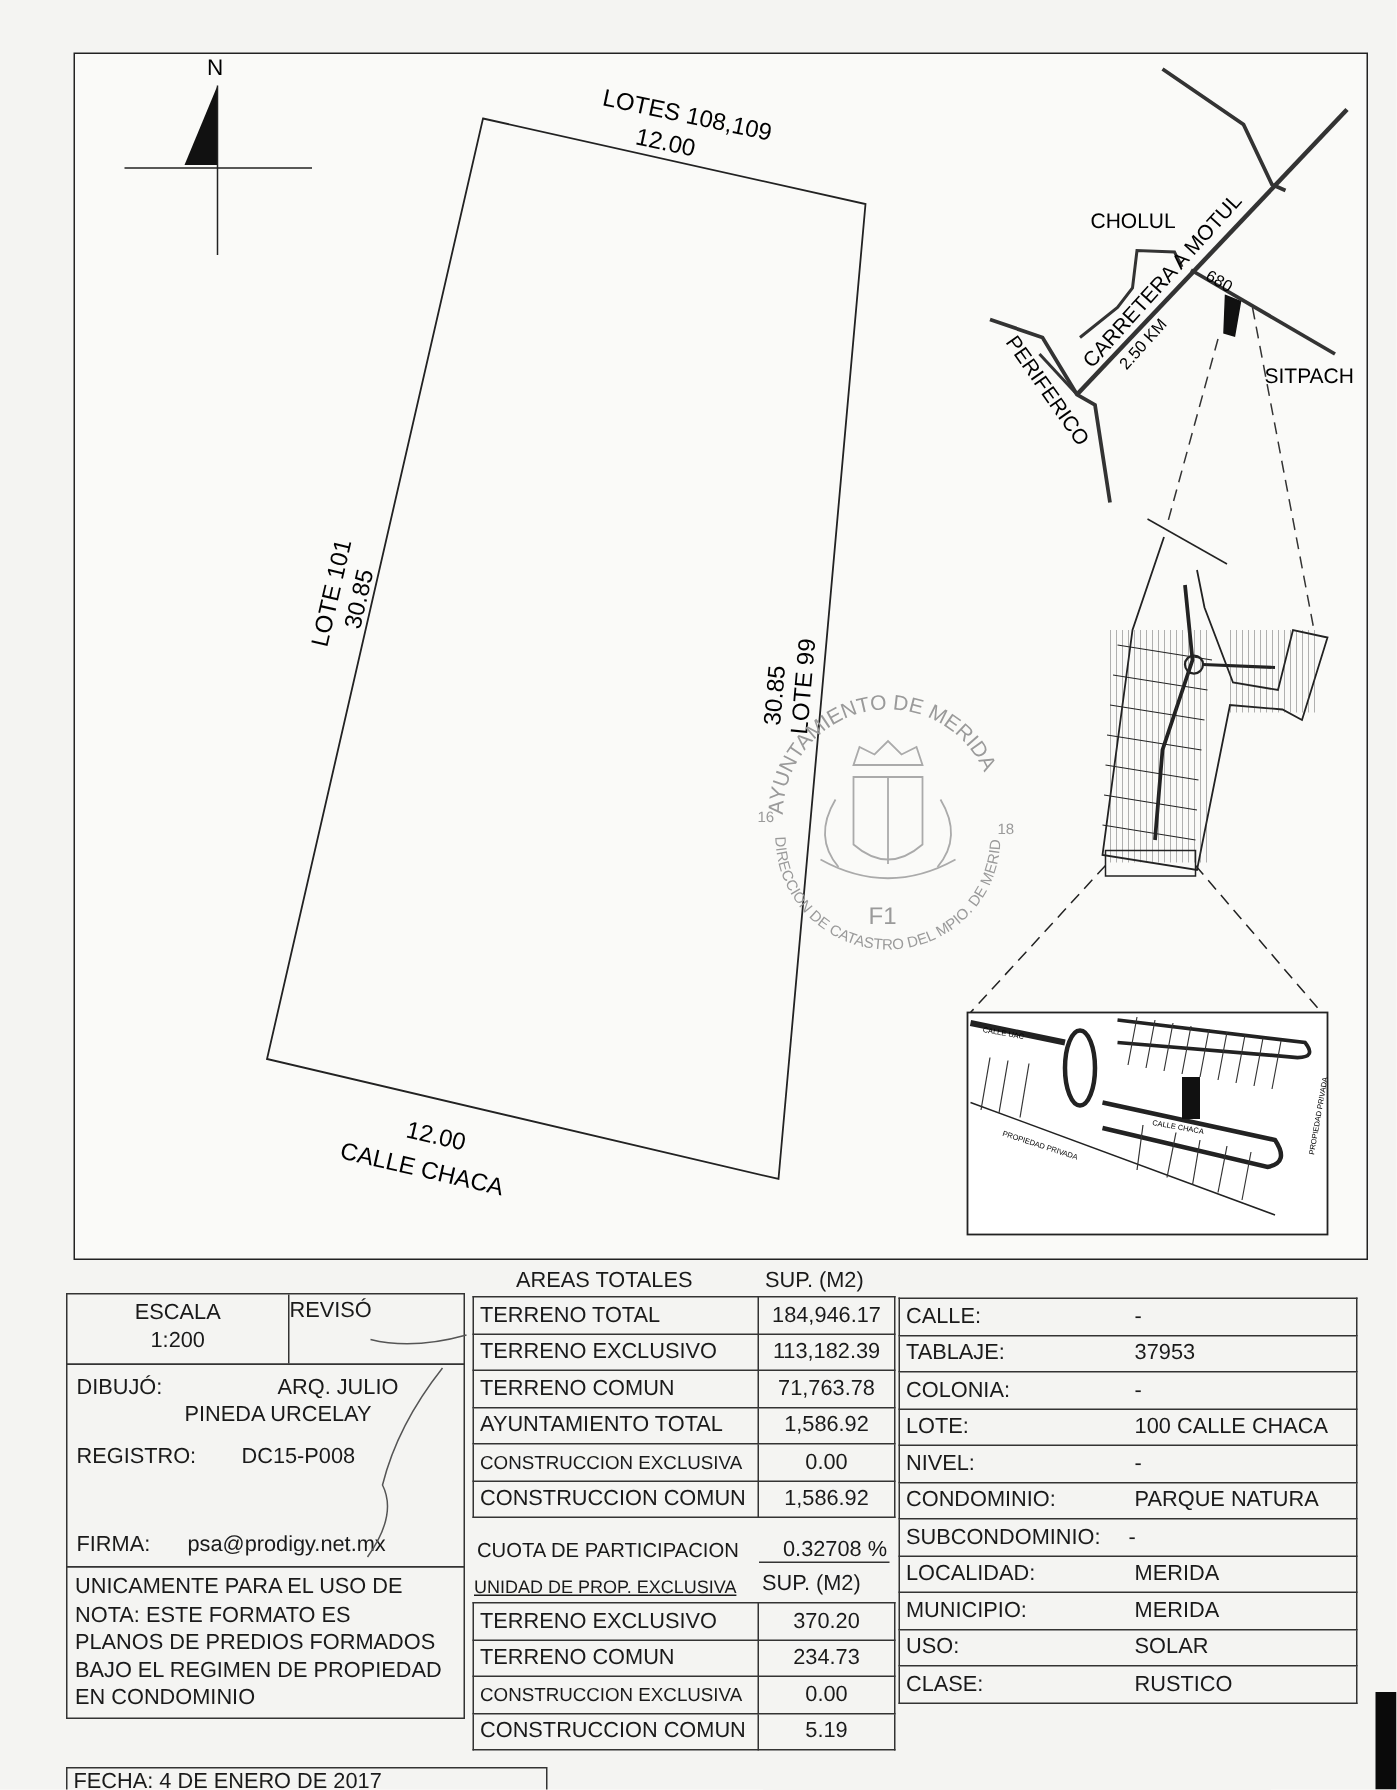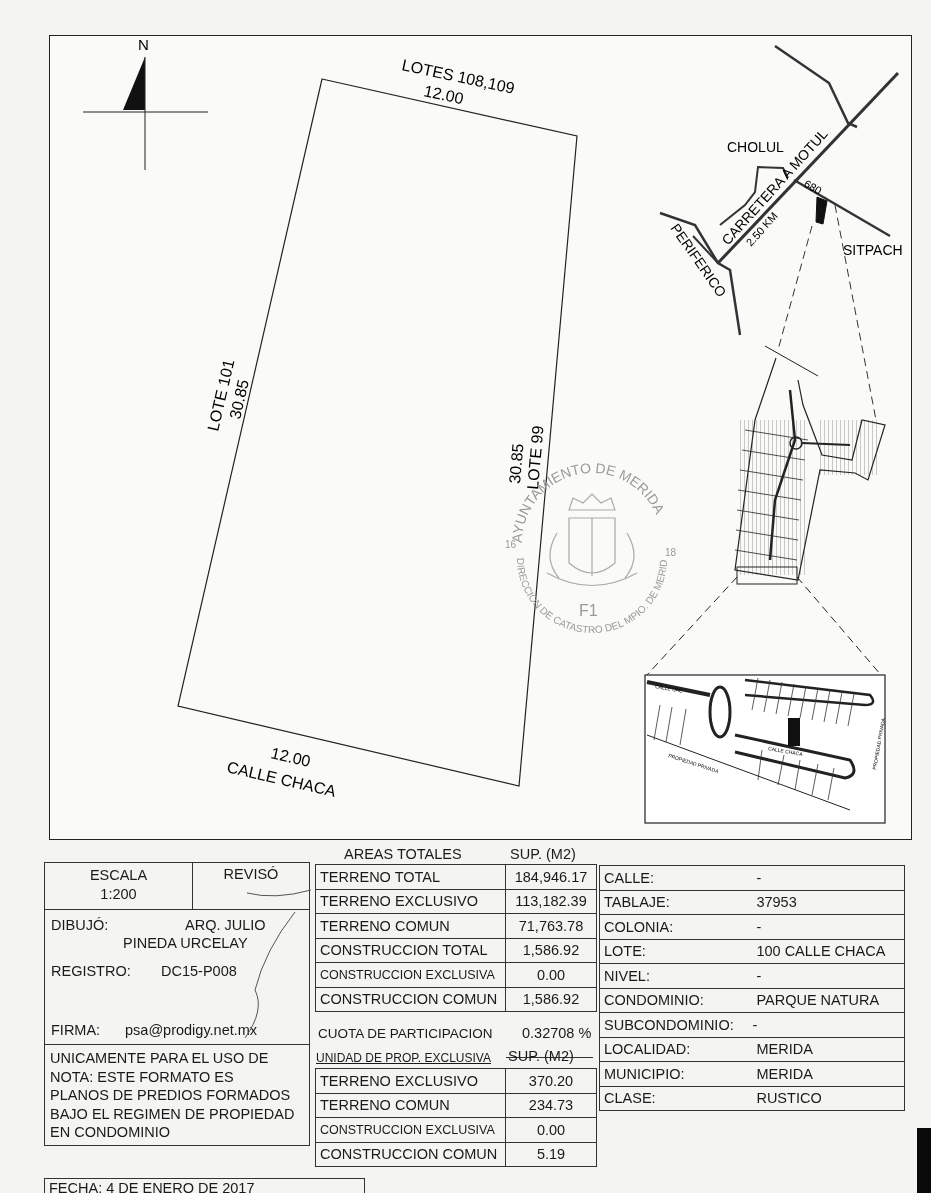--- a/index.html
+++ b/index.html
@@ -135,21 +135,21 @@
     <path d="M60,85 Q45,110 62,130 M130,85 Q145,110 128,130"></path>
     <path d="M50,125 Q95,150 140,125"></path>
   </g>
 </svg>
 
 <div class="box" style="left:44px;top:862px;width:266px;height:48px;">
   <div style="position:absolute;left:0;top:0;width:148px;height:46px;border-right:1.2px solid #333;text-align:center;line-height:19px;padding-top:3px;box-sizing:border-box;">
     <div>ESCALA</div>
     <div>1:200</div>
   </div>
-  <div style="position:absolute;left:148px;top:3px;width:116px;text-align:center;">REVISÓ</div>
+  <div style="position:absolute;left:148px;top:3px;width:116px;text-align:left;">REVISÓ</div>
   <svg style="position:absolute;left:200px;top:25px;" width="70" height="20">
       <path d="M2,5 Q30,12 66,2" stroke="#555" fill="none" stroke-width="1"></path>
     </svg>
 </div>
 <div class="box" style="left:44px;top:909px;width:266px;height:136px;">
   <span class="cap" style="left:6px;top:7px;">DIBUJÓ:</span>
   <span class="cap" style="left:140px;top:7px;">ARQ. JULIO</span>
   <span class="cap" style="left:78px;top:25px;">PINEDA URCELAY</span>
   <span class="cap" style="left:6px;top:53px;">REGISTRO:</span>
   <span class="cap" style="left:116px;top:53px;">DC15-P008</span>
@@ -182,36 +182,36 @@
       </tr>
   <tr>
         <td>TERRENO EXCLUSIVO</td>
         <td class="num">113,182.39</td>
       </tr>
   <tr>
         <td>TERRENO COMUN</td>
         <td class="num">71,763.78</td>
       </tr>
   <tr>
-        <td>CONSTRUCCION TOTAL</td>
+        <td>AYUNTAMIENTO TOTAL</td>
         <td class="num">1,586.92</td>
       </tr>
   <tr>
         <td class="small">CONSTRUCCION EXCLUSIVA</td>
         <td class="num">0.00</td>
       </tr>
   <tr>
         <td>CONSTRUCCION COMUN</td>
         <td class="num">1,586.92</td>
       </tr>
 </tbody>
   </table>
 
 <span class="cap small" style="left:318px;top:1026px;font-size:13.5px;">CUOTA DE PARTICIPACION</span>
-<span class="cap" style="left:506px;top:1025px;border-bottom:1.2px solid #333;padding:0 2px 16px 16px;">0.32708 %</span>
+<span class="cap" style="left:506px;top:1025px;border-bottom:1.2px solid #333;padding:0 2px 0 16px;">0.32708 %</span>
 
 <span class="cap small" style="left:316px;top:1051px;font-size:12px;text-decoration:underline;">UNIDAD DE PROP. EXCLUSIVA</span>
 <span class="cap" style="left:508px;top:1048px;">SUP. (M2)</span>
 <table class="tbl" style="left:315px;top:1068px;width:282px;">
   <tbody>
       <tr>
         <td>TERRENO EXCLUSIVO</td>
         <td class="num" style="width:82px;">370.20</td>
       </tr>
   <tr>
@@ -261,19 +261,23 @@
       </tr>
   <tr>
         <td style="border-right:none;">LOCALIDAD:</td>
         <td style="border-left:none;">MERIDA</td>
       </tr>
   <tr>
         <td style="border-right:none;">MUNICIPIO:</td>
         <td style="border-left:none;">MERIDA</td>
       </tr>
   <tr>
+        <td style="border-right:none;">USO:</td>
+        <td style="border-left:none;">SOLAR</td>
+      </tr>
+  <tr>
         <td style="border-right:none;">CLASE:</td>
         <td style="border-left:none;">RUSTICO</td>
       </tr>
 </tbody>
   </table>
 
 <div class="blackbar"></div>
 
 </body></html>

